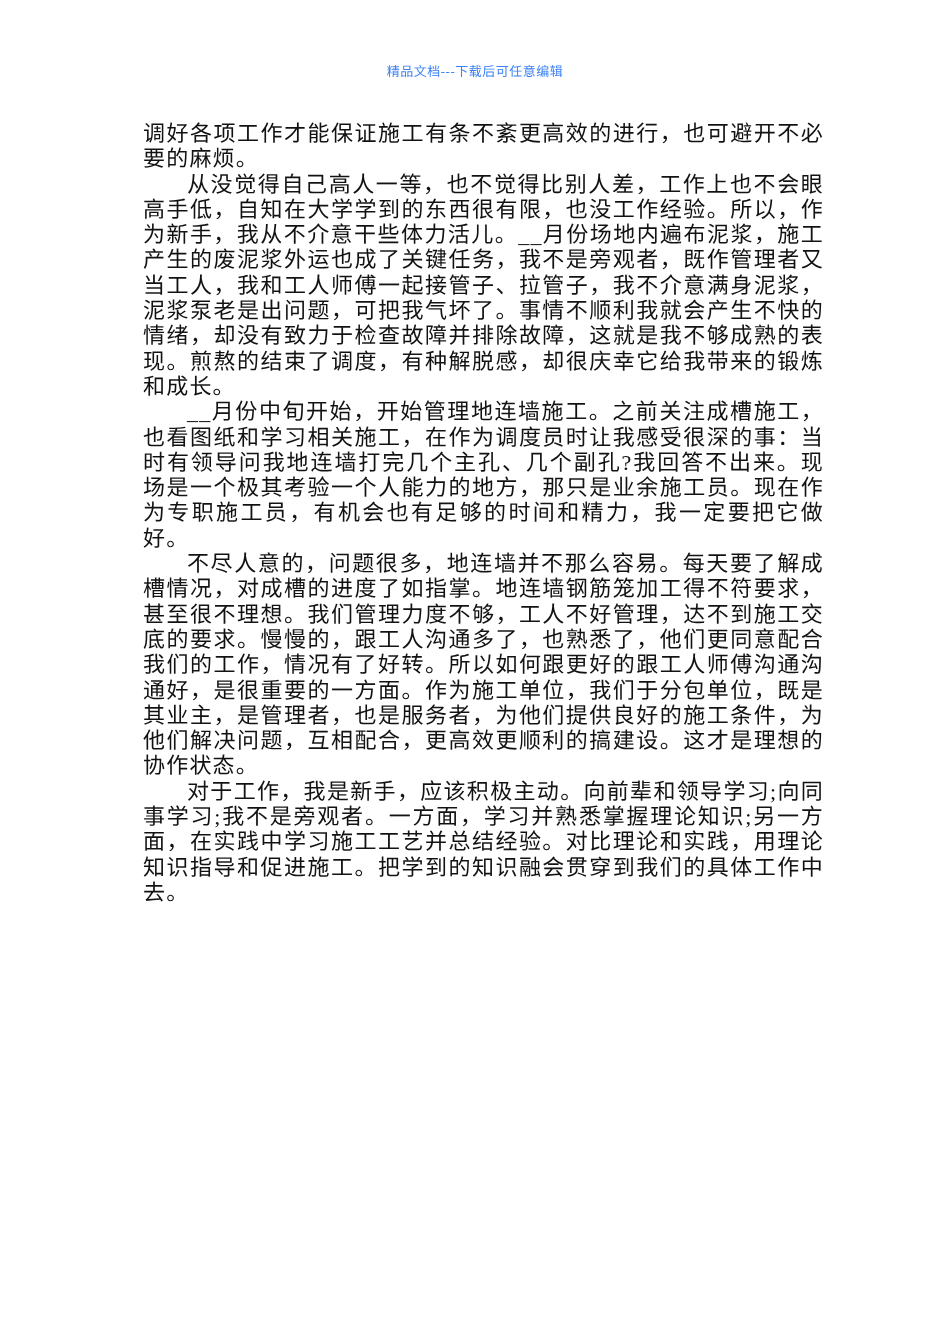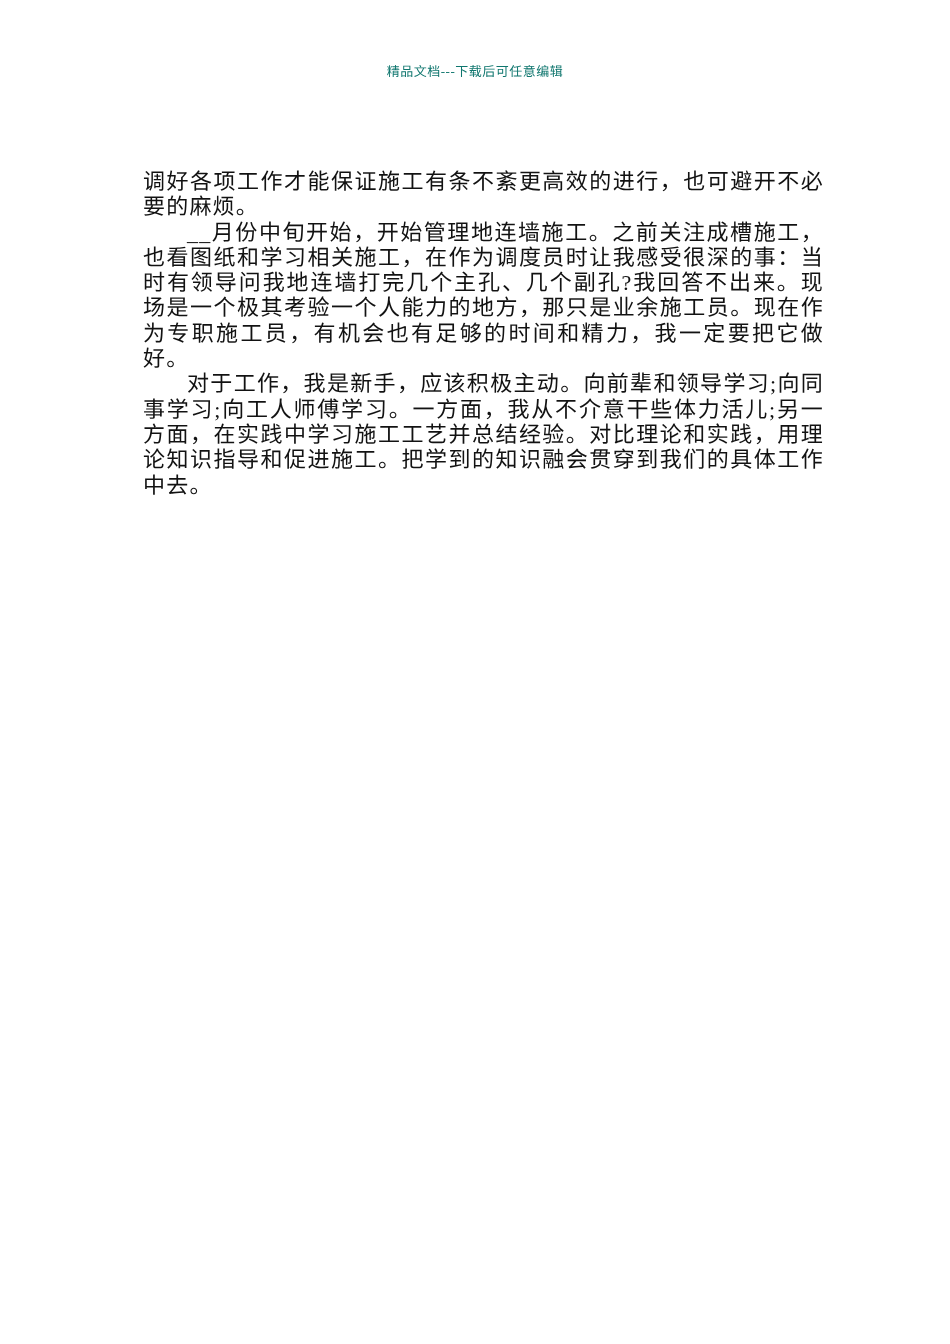--- a/index.html
+++ b/index.html
@@ -16,48 +16,49 @@
     font-family: "Liberation Serif", "DejaVu Serif", serif;
   }
   .header-note {
     position: absolute;
     top: 61px;
     left: 0;
     width: 100%;
     text-align: center;
     font-size: 13px;
     letter-spacing: 0.5px;
-    color: #0f766e;
+    color: #3b82f6;
   }
   .body-text {
     position: absolute;
     top: 121px;
     left: 143px;
     width: 681px;
     font-size: 22px;
     line-height: 25.3px;
     letter-spacing: 1.2px;
     color: #121212;
     text-align: justify;
     text-justify: inter-character;
   }
   .para {
     margin: 0;
     padding: 0;
     text-indent: 2em;
   }
   .para.no-indent {
     text-indent: 0;
-    margin-top: 48px;
   }
 </style>
 </head>
 <body>
 
 <div class="page">
   <div class="header-note">精品文档---下载后可任意编辑</div>
 
   <div class="body-text">
     <p class="para no-indent">调好各项工作才能保证施工有条不紊更高效的进行，也可避开不必要的麻烦。</p>
+    <p class="para">从没觉得自己高人一等，也不觉得比别人差，工作上也不会眼高手低，自知在大学学到的东西很有限，也没工作经验。所以，作为新手，我从不介意干些体力活儿。__月份场地内遍布泥浆，施工产生的废泥浆外运也成了关键任务，我不是旁观者，既作管理者又当工人，我和工人师傅一起接管子、拉管子，我不介意满身泥浆，泥浆泵老是出问题，可把我气坏了。事情不顺利我就会产生不快的情绪，却没有致力于检查故障并排除故障，这就是我不够成熟的表现。煎熬的结束了调度，有种解脱感，却很庆幸它给我带来的锻炼和成长。</p>
     <p class="para">__月份中旬开始，开始管理地连墙施工。之前关注成槽施工，也看图纸和学习相关施工，在作为调度员时让我感受很深的事：当时有领导问我地连墙打完几个主孔、几个副孔?我回答不出来。现场是一个极其考验一个人能力的地方，那只是业余施工员。现在作为专职施工员，有机会也有足够的时间和精力，我一定要把它做好。</p>
-    <p class="para">对于工作，我是新手，应该积极主动。向前辈和领导学习;向同事学习;向工人师傅学习。一方面，我从不介意干些体力活儿;另一方面，在实践中学习施工工艺并总结经验。对比理论和实践，用理论知识指导和促进施工。把学到的知识融会贯穿到我们的具体工作中去。</p>
+    <p class="para">不尽人意的，问题很多，地连墙并不那么容易。每天要了解成槽情况，对成槽的进度了如指掌。地连墙钢筋笼加工得不符要求，甚至很不理想。我们管理力度不够，工人不好管理，达不到施工交底的要求。慢慢的，跟工人沟通多了，也熟悉了，他们更同意配合我们的工作，情况有了好转。所以如何跟更好的跟工人师傅沟通沟通好，是很重要的一方面。作为施工单位，我们于分包单位，既是其业主，是管理者，也是服务者，为他们提供良好的施工条件，为他们解决问题，互相配合，更高效更顺利的搞建设。这才是理想的协作状态。</p>
+    <p class="para">对于工作，我是新手，应该积极主动。向前辈和领导学习;向同事学习;我不是旁观者。一方面，学习并熟悉掌握理论知识;另一方面，在实践中学习施工工艺并总结经验。对比理论和实践，用理论知识指导和促进施工。把学到的知识融会贯穿到我们的具体工作中去。</p>
   </div>
 </div>
 
 </body></html>

